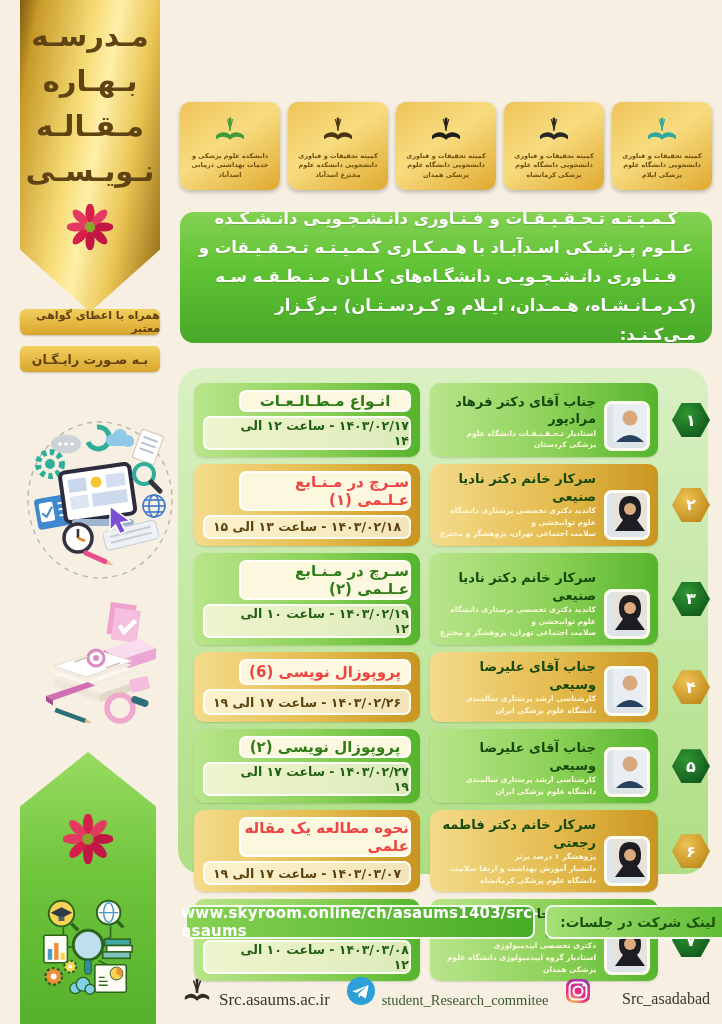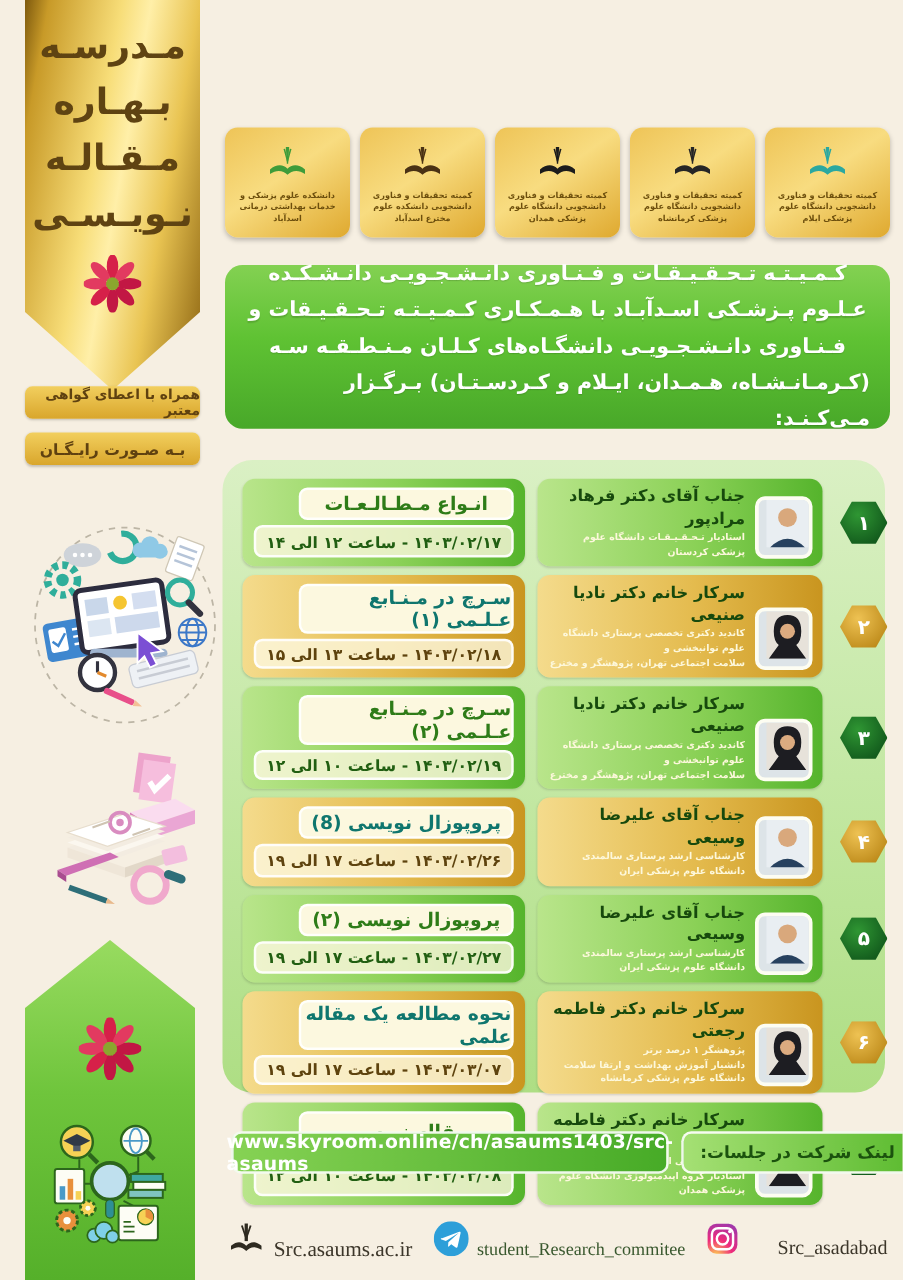--- a/index.html
+++ b/index.html
@@ -60,22 +60,22 @@
   .pill{flex:1;border:2px solid rgba(255,255,255,.88);border-radius:7px;display:flex;align-items:center;justify-content:center;font-weight:bold;direction:rtl;}
   .topic-pill{background:#fcf8df;font-size:15px;margin-left:36px;}
   .date-pill{background:rgba(252,248,223,.8);font-size:12.5px;}
   .speaker-card{
     flex:1;border-radius:10px;direction:rtl;display:flex;align-items:flex-end;gap:8px;
     padding:6px 8px;box-sizing:border-box;box-shadow:0 1px 2px rgba(0,0,0,.15);
   }
   .theme-green .topic-card,.theme-green .speaker-card{background:linear-gradient(90deg,#b9e58b 0%,#8bd157 55%,#55b42c 100%);}
   .theme-gold .topic-card,.theme-gold .speaker-card{background:linear-gradient(90deg,#f4db8c 0%,#e4bb4e 55%,#c9951f 100%);}
   .theme-green .topic-pill{color:#2e7c18;}
-  .theme-green .date-pill{color:#215f12;}
-  .theme-gold .topic-pill{color:#0f766e;}
+  .theme-green .date-pill{color:#215f12;padding-left:16px;}
+  .theme-gold .topic-pill{color:#ef4444;}
   .theme-gold .date-pill{color:#5e430e;}
   .photo{
     width:40px;height:44px;border-radius:8px;border:3px solid #fdfdf2;overflow:hidden;flex-shrink:0;
     background:#dde4e8;position:relative;
   }
   .photo svg{display:block;}
   .speaker-texts{display:flex;flex-direction:column;justify-content:center;min-width:0;}
   .speaker-name{font-size:13px;font-weight:bold;color:#17490d;line-height:1.35;}
   .speaker-desc{font-size:7.5px;font-weight:bold;color:#fdf8dc;line-height:1.55;white-space:pre-line;}
   .badge{
@@ -276,21 +276,21 @@
         <div class="speaker-name">سرکار خانم دکتر نادیا صنیعی</div>
         <div class="speaker-desc">کاندید دکتری تخصصی پرستاری دانشگاه علوم توانبخشی و
 سلامت اجتماعی تهران، پژوهشگر و مخترع</div>
       </div>
     </div>
     <div class="badge">۳</div>
   </div>
 
   <div class="session-row theme-gold avatar-man">
     <div class="topic-card">
-      <div class="pill topic-pill">پروپوزال نویسی (8)</div>
+      <div class="pill topic-pill">پروپوزال نویسی (6)</div>
       <div class="pill date-pill">۱۴۰۳/۰۲/۲۶ - ساعت ۱۷ الی ۱۹</div>
     </div>
     <div class="speaker-card">
       <div class="photo">
         <svg class="man-svg" width="34" height="38" viewBox="0 0 34 38">
           <rect width="34" height="38" fill="#e9eef2"></rect>
           <circle cx="17" cy="14" r="7.5" fill="#d9a87c"></circle>
           <path d="M3 38 q14 -14 28 0 z" fill="#27415f"></path>
         </svg>
 

